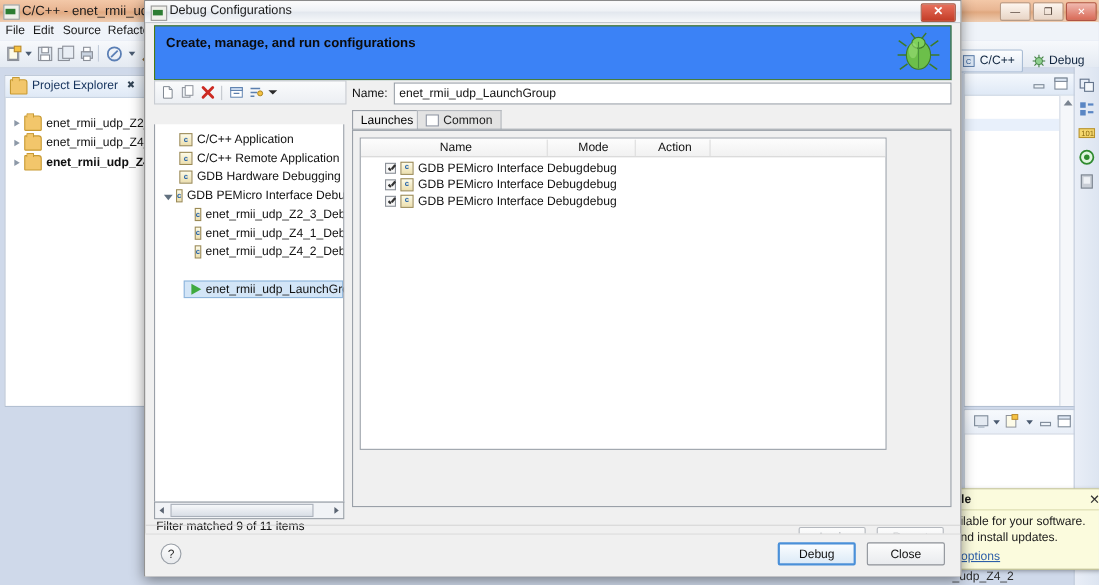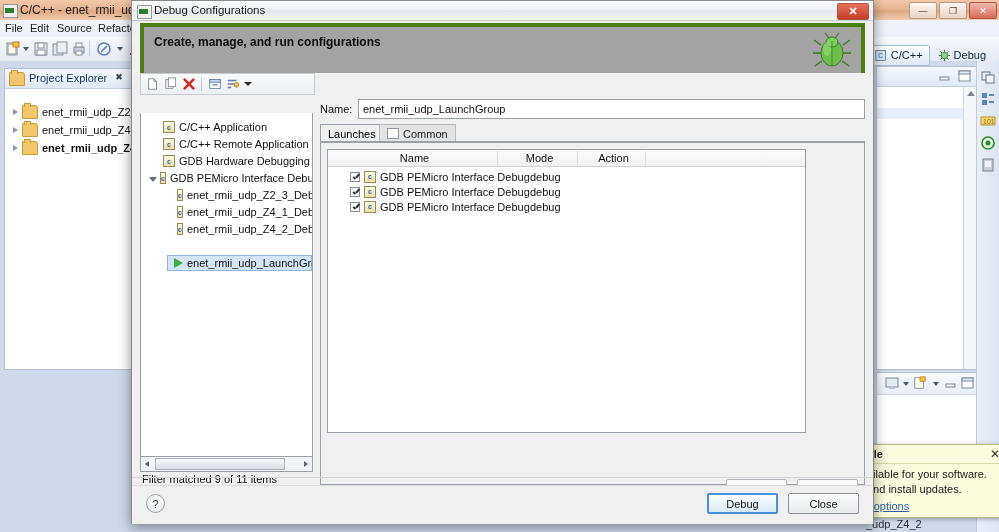--- a/index.html
+++ b/index.html
@@ -68,21 +68,21 @@
   .dlg-titlebar{position:absolute;left:0;top:0;right:0;height:19px;
     background:linear-gradient(180deg,#fcfcfc 0%,#eef1f5 48%,#e2e7ee 52%,#f6f8fa 100%);
     border-bottom:1px solid #c4c9d0;}
   .dlg-title{position:absolute;left:22px;top:3px;font-size:11.5px;color:#1b1b1b;white-space:nowrap;}
   .dlg-icon{position:absolute;left:5px;top:4px;width:13px;height:12px;background:#f0f0ea;border:1px solid #9a9a9a;}
   .dlg-icon:after{content:"";position:absolute;left:1px;top:3px;width:9px;height:5px;background:#2d7d32;}
   .dlg-close{position:absolute;right:4px;top:2px;width:30px;height:15px;border:1px solid #a85a45;border-radius:2px;
     background:linear-gradient(180deg,#e8705c,#c33c26);display:flex;align-items:center;justify-content:center;}
   .dlg-close .x{color:#fff;font-size:11px;font-weight:bold;line-height:1;}
 
-  .dlg-header{position:absolute;left:8px;top:22px;right:8px;height:48px;background:#a3a3a3;border:4px solid #4d7c0f;padding-left:23px;}
+  .dlg-header{position:absolute;left:8px;top:22px;right:8px;height:48px;background:#3b82f6;border:1px solid #4d7c0f;padding-left:23px;}
   .dlg-header-title{position:absolute;left:10px;top:8px;font-size:12px;font-weight:bold;color:#0b0b0b;}
   .bug{position:absolute;right:8px;top:4px;width:42px;height:40px;}
 
   .dlg-body{position:absolute;left:8px;top:72px;right:8px;height:405px;background:#f0f0f0;}
 
   
   .lc{position:absolute;left:0;top:0;width:173px;height:405px;}
   .lc-toolbar{position:absolute;left:0;top:0;width:173px;height:20px;
     background:linear-gradient(180deg,#fafbfc,#eceff3);border:1px solid #c8ccd2;}
   .lt-ico{position:absolute;top:3px;width:14px;height:14px;}
@@ -95,21 +95,21 @@
   .t-arrow{width:0;height:0;border-top:3.5px solid transparent;border-bottom:3.5px solid transparent;border-left:5px solid #61707f;margin-right:3px;}
   .t-arrow.open{border-left:4px solid transparent;border-right:4px solid transparent;border-top:5px solid #61707f;border-bottom:none;margin-top:2px;}
   .cico{width:12px;height:12px;background:linear-gradient(180deg,#fdfbe8,#ecdfae);border:1px solid #9b8a55;margin-right:4px;
         font-size:7px;color:#1f5fa8;display:flex;align-items:center;justify-content:center;font-weight:bold;box-sizing:border-box;}
   .pico{width:0;height:0;border-top:5px solid transparent;border-bottom:5px solid transparent;border-left:9px solid #3faa3f;margin-right:4px;}
   .lc-hscroll{position:absolute;left:0;top:383px;width:171px;height:14px;background:#f1f3f6;border:1px solid #9aa0a8;}
   .lc-hthumb{position:absolute;left:14px;top:1px;width:128px;height:10px;background:linear-gradient(180deg,#f6f8fa,#d9dee6);border:1px solid #a9b0ba;}
   .filter-status{position:absolute;left:2px;top:400px;font-size:11px;color:#111;white-space:nowrap;}
 
   
-  .rc{position:absolute;left:180px;top:0;right:0;height:405px;margin-top:24px;}
+  .rc{position:absolute;left:180px;top:0;right:0;height:405px;}
   .name-label{position:absolute;left:0;top:6px;font-size:11px;color:#111;}
   .name-input{position:absolute;left:38px;top:2px;right:0;height:18px;background:#fff;border:1px solid #9aa0a8;}
   .name-input span{position:absolute;left:4px;top:3px;font-size:11px;color:#111;}
 
   .tabstrip{position:absolute;left:0;top:27px;right:0;height:18px;}
   .tab{position:absolute;top:0;height:18px;display:flex;align-items:center;gap:4px;padding:0 7px;font-size:11px;box-sizing:border-box;}
   .tab.active{background:#f0f0f0;border-top:1px solid #9aa0a8;border-left:1px solid #9aa0a8;border-right:1px solid #9aa0a8;}
   .tab.inactive{background:#e3e3e3;border:1px solid #b5b9bf;border-bottom:none;color:#222;}
   .tab-square{width:10px;height:9px;border:1px solid #8d93a0;background:#fff;}
   .tab-panel{position:absolute;left:0;top:45px;right:0;height:341px;border:1px solid #9aa0a8;background:#f0f0f0;}

